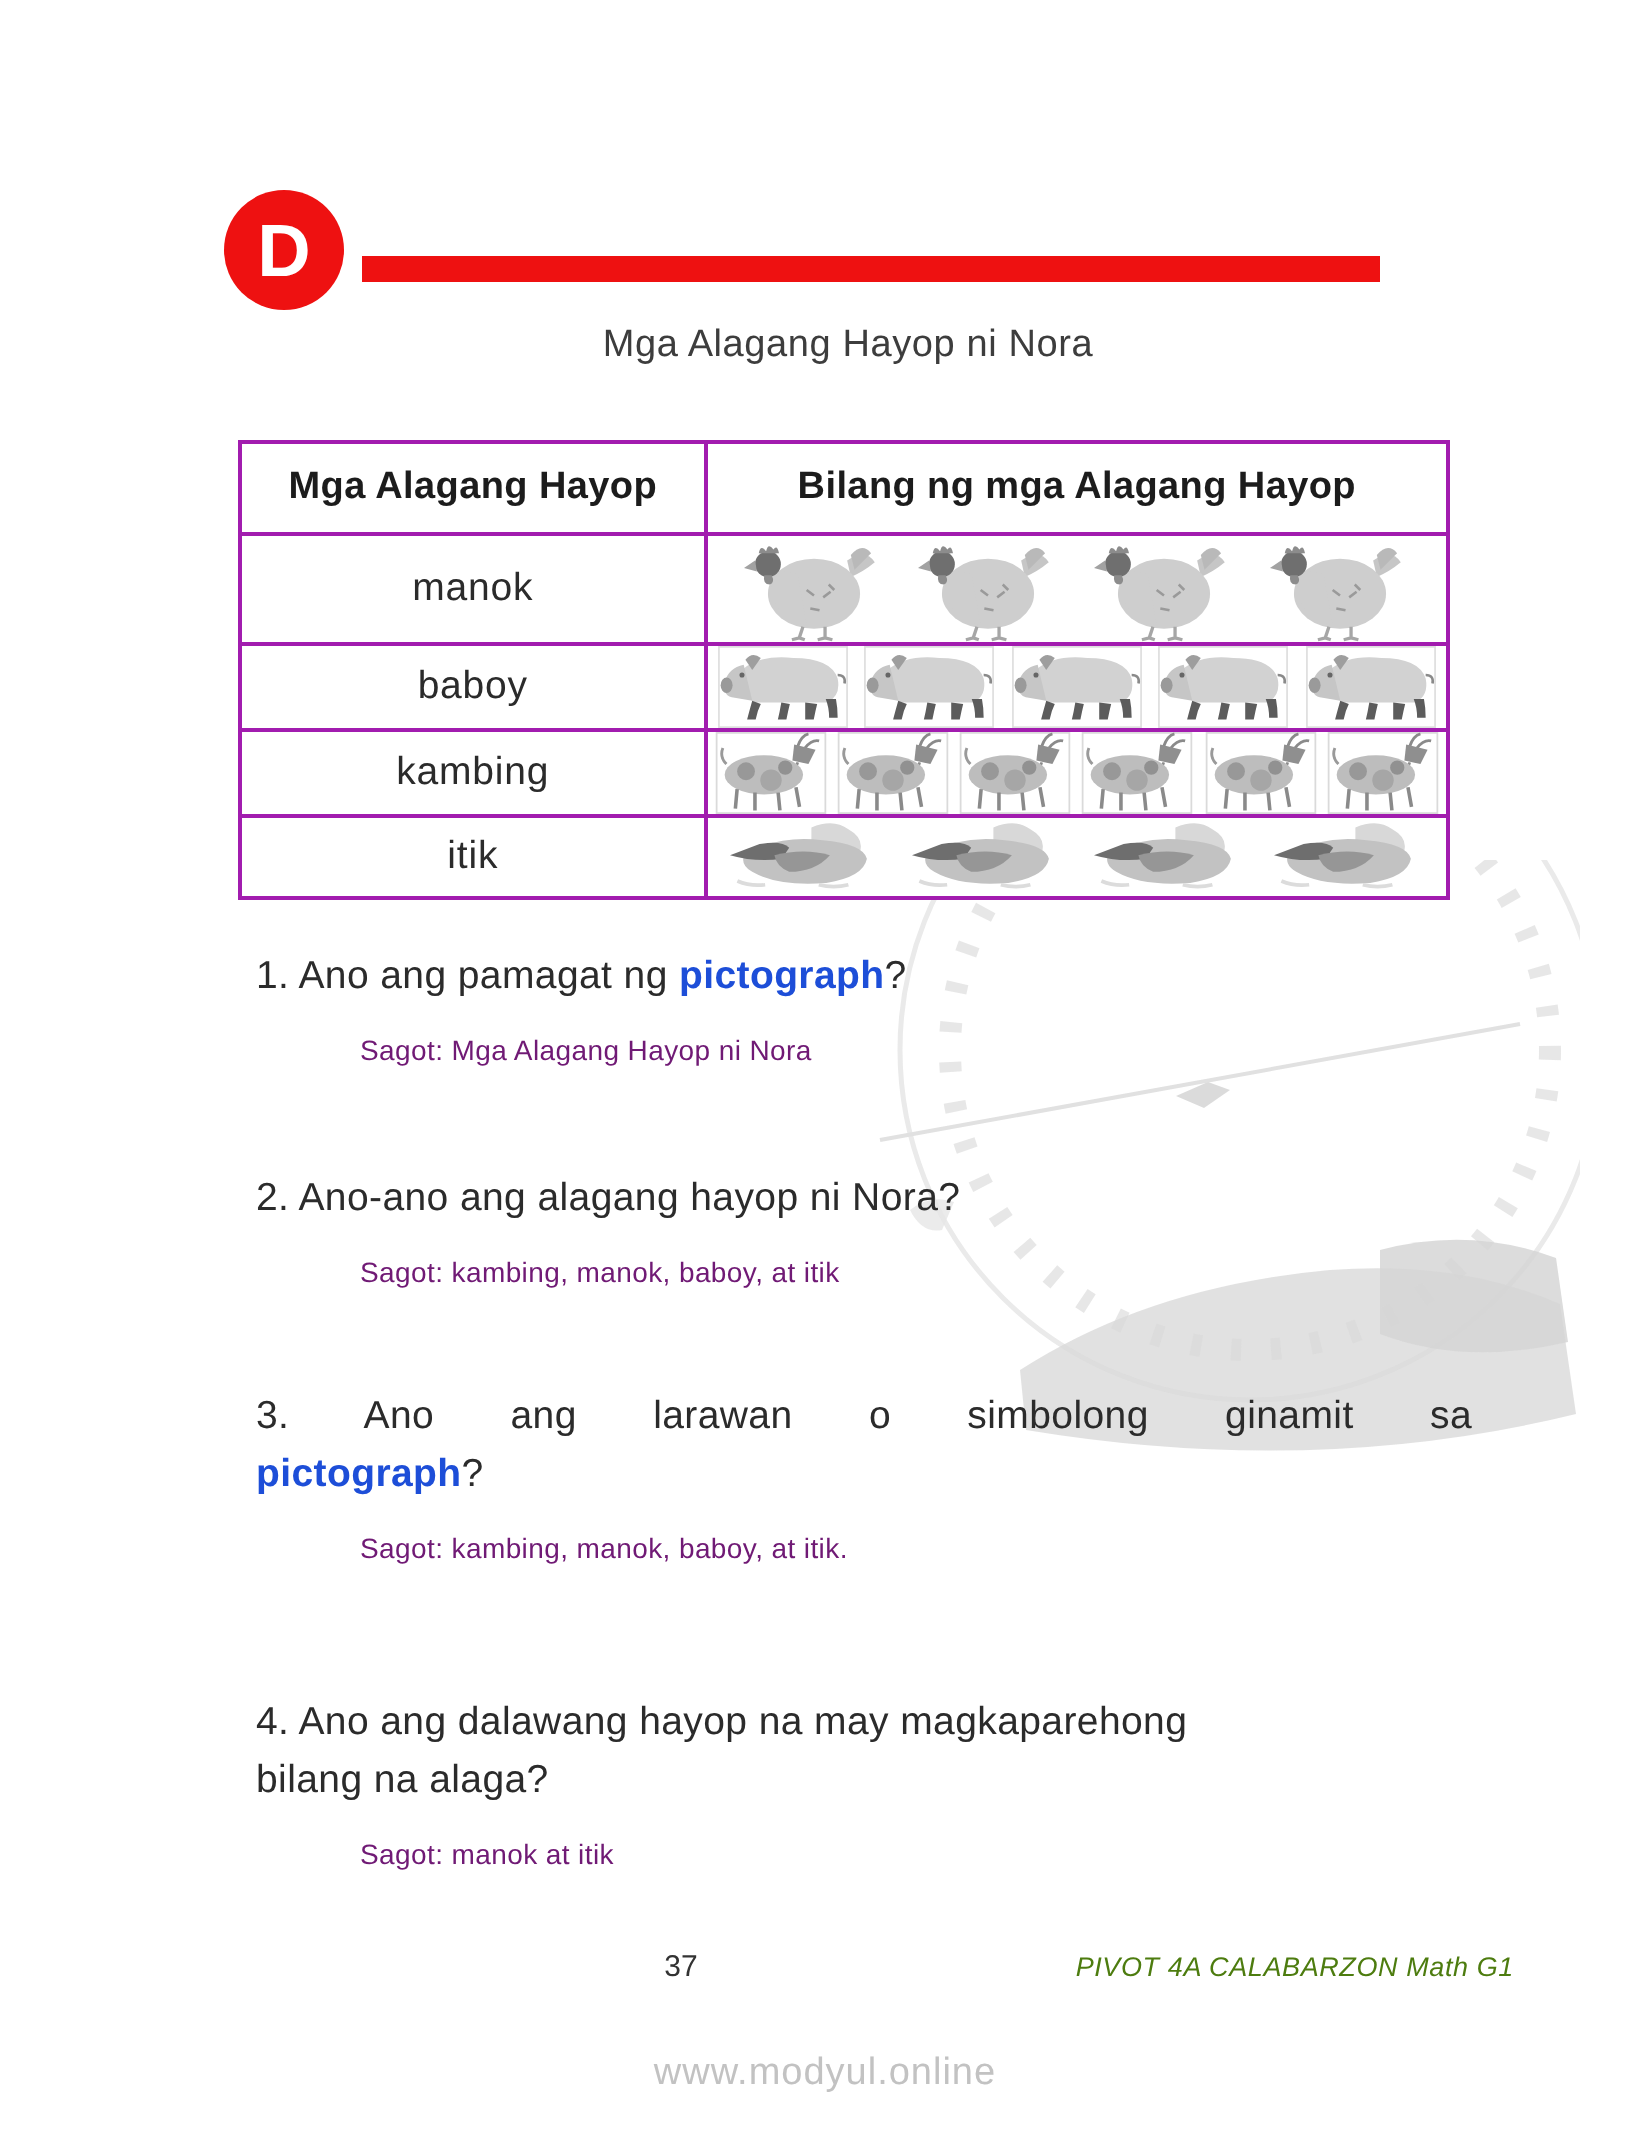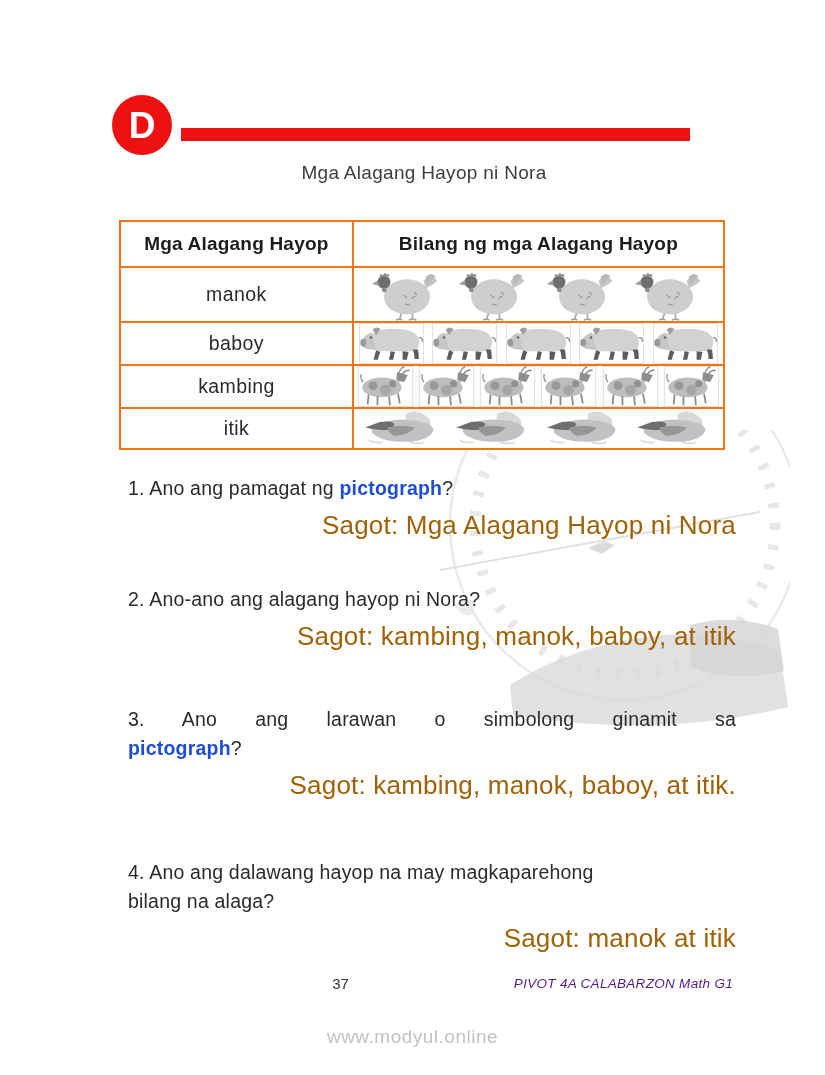--- a/index.html
+++ b/index.html
@@ -16,47 +16,47 @@
   .red-bar{position:absolute;left:181px;top:128px;width:509px;height:13px;background:#ee1111;}
   .page-title{
     position:absolute;left:118px;top:162px;width:612px;text-align:center;
     font-size:19px;color:#3d3d3d;letter-spacing:.3px;
   }
   
   table.pictograph{
     position:absolute;left:119px;top:220px;width:606px;
     border-collapse:collapse;table-layout:fixed;z-index:2;background:#fff;
   }
-  table.pictograph th, table.pictograph td{border:2px solid #f97316;padding:0;}
+  table.pictograph th, table.pictograph td{border:2px solid #a21caf;padding:0;}
   table.pictograph th{
     height:44px;font-size:19px;font-weight:bold;color:#1c1c1c;letter-spacing:.2px;
     text-align:center;vertical-align:middle;background:#fff;
   }
   col.c-name{width:232px;} col.c-icons{width:370px;}
   td.animal-name{font-size:19.5px;color:#2b2b2b;text-align:center;vertical-align:middle;letter-spacing:.4px;}
   td.animal-icons{vertical-align:middle;}
   .icons{display:flex;align-items:center;width:100%;}
   .icons.spread{justify-content:space-evenly;}
   .icons.packed{justify-content:space-between;padding:0 2px;box-sizing:border-box;}
   .row-manok{height:55px;} .row-baboy{height:41px;} .row-kambing{height:42px;} .row-itik{height:41px;}
   .chicken-icon{width:70px;height:52px;}
   .pig-icon{width:71px;height:41px;}
   .goat-icon{width:59px;height:41px;}
   .duck-icon{width:84px;height:37px;}
   
   .questions{position:absolute;left:128px;top:474px;width:608px;z-index:2;}
   .q-line{font-size:19.5px;line-height:29px;color:#2b2b2b;letter-spacing:.2px;}
   .q-line b{font-weight:bold;color:#1d4ed8;}
   .justify-last{text-align:justify;text-align-last:justify;}
-  .answer{font-size:26px;line-height:29px;color:#a16207;padding-left:52px;margin-top:8px;letter-spacing:.2px;text-align:right;}
+  .answer{font-size:14px;line-height:29px;color:#701a75;padding-left:52px;margin-top:8px;letter-spacing:.2px;}
   .question{margin:0;}
-  .q2{margin-top:45px;} .q3{margin-top:54px;} .q4{margin-top:58px;}
+  .q2{margin-top:45px;} .q3{margin-top:43px;} .q4{margin-top:58px;}
   
   .page-number{position:absolute;left:0;top:975px;width:681px;text-align:center;font-size:15px;color:#333333;z-index:2;}
-  .footer-source{position:absolute;right:92px;top:976px;font-size:13.5px;font-style:italic;color:#4c1d95;letter-spacing:.3px;z-index:2;}
+  .footer-source{position:absolute;right:68px;top:976px;font-size:13.5px;font-style:italic;color:#4d7c0f;letter-spacing:.3px;z-index:2;}
   .site-watermark{position:absolute;left:0;top:1026px;width:825px;text-align:center;font-size:19px;color:#c2c2c2;letter-spacing:.5px;z-index:2;}
   
   .seal{position:absolute;left:370px;top:430px;width:420px;height:320px;z-index:0;opacity:.75;pointer-events:none;}
   .defs-hidden{position:absolute;width:0;height:0;overflow:hidden;}
 </style>
 </head>
 <body>
 
 <svg class="defs-hidden" aria-hidden="true">
   <defs>

